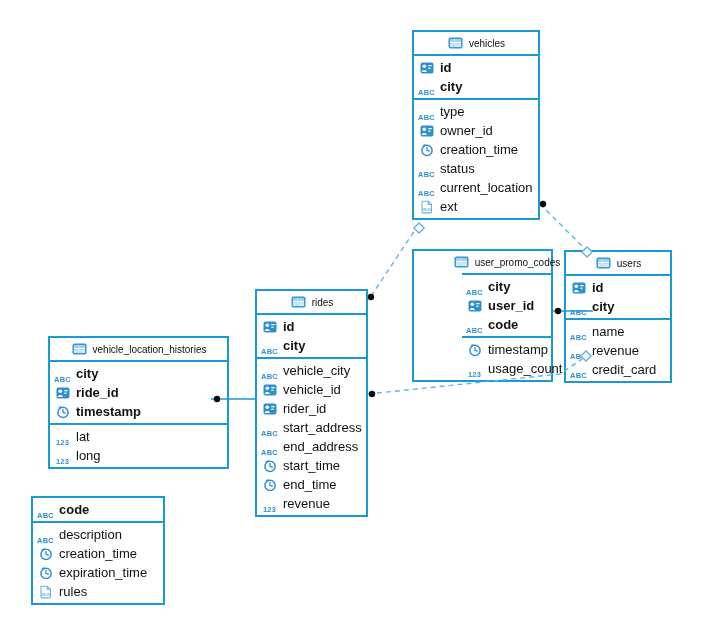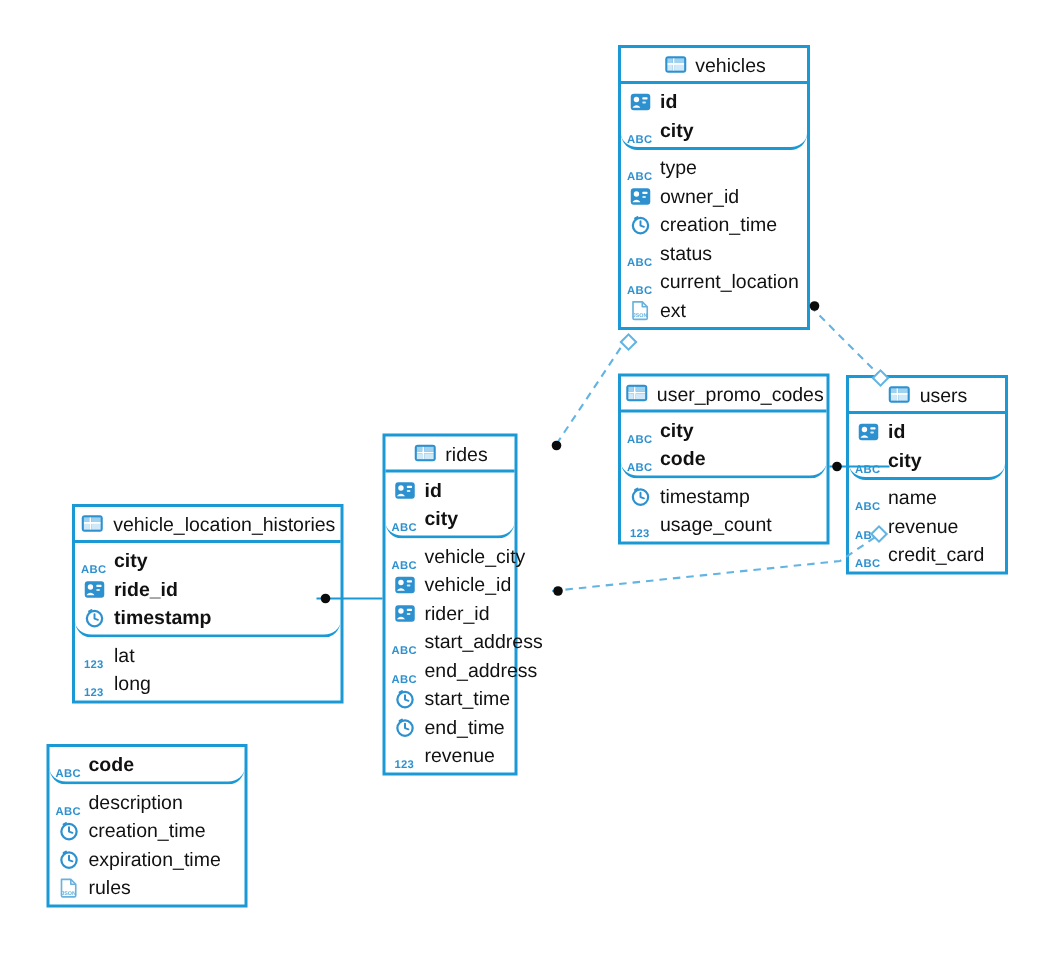--- a/index.html
+++ b/index.html
@@ -6,23 +6,23 @@
   #canvas{
     position:relative;width:705px;height:636px;background:#ffffff;overflow:hidden;
     font-family:"Liberation Sans","DejaVu Sans",sans-serif;color:#111;
   }
   .erd-table{
     position:absolute;background:#ffffff;border:2px solid #1a99d5;
     box-sizing:border-box;z-index:2;
   }
   .thead{
     height:22px;display:flex;align-items:center;justify-content:center;gap:5px;
-    border-bottom:2px solid #1a99d5;font-size:13px;padding:0 3px;white-space:nowrap;
-  }
-  .tsection{padding:2px 0;border-radius:11px;}
+    border-bottom:2px solid #1a99d5;font-size:10px;padding:0 3px;white-space:nowrap;
+  }
+  .tsection{padding:2px 0;}
   .tsection.keys{border-bottom:2px solid #1a99d5;}
   .trow{
     height:19px;display:flex;align-items:center;gap:5px;padding:0 4px;
     font-size:13px;white-space:nowrap;
   }
   .trow.key .fname{font-weight:bold;}
   .ticon{
     width:17px;flex:0 0 17px;display:flex;justify-content:center;align-items:center;
   }
   .ticon.text{
@@ -115,39 +115,51 @@
             <svg width="13" height="14" viewBox="0 0 13 14">
     <path d="M2 1.2 H8.2 L11.5 4.5 V12 a0.9 0.9 0 0 1 -0.9 0.9 H2.9 A0.9 0.9 0 0 1 2 12 Z" fill="#fff" stroke="#68b2dd" stroke-width="1.1" stroke-linejoin="round"></path>
     <path d="M8.2 1.2 V4.5 H11.5" fill="none" stroke="#68b2dd" stroke-width="1.1" stroke-linejoin="round"></path>
     <text x="6.7" y="11.4" text-anchor="middle" font-size="3.6" font-weight="bold" font-family="Liberation Sans, sans-serif" fill="#68b2dd">JSON</text>
   </svg>
           </span>
           <span class="fname">ext</span>
         </div>
       </div>
     </div>
-    <div class="erd-table" style="left: 412px; top: 249px; width: 141px;">
+    <div class="erd-table" style="left: 412px; top: 249px; width: 141px; padding-left: 48px;">
       <div class="thead">
         <span class="ticon">
           <svg width="15" height="12" viewBox="0 0 15 12">
     <rect x="0.5" y="0.5" width="14" height="11" rx="2" fill="#2e91cf"></rect>
     <rect x="1.9" y="5.0" width="11.2" height="1.3" fill="#fff"></rect>
     <rect x="5.5" y="1.9" width="1.3" height="8.2" fill="#fff"></rect>
     <rect x="1.9" y="1.9" width="3.6" height="3.1" fill="#9fd2ef"></rect>
     <rect x="6.8" y="1.9" width="6.3" height="3.1" fill="#9fd2ef"></rect>
     <rect x="1.9" y="6.3" width="3.6" height="3.8" fill="#cfe9f8"></rect>
     <rect x="6.8" y="6.3" width="6.3" height="3.8" fill="#cfe9f8"></rect>
   </svg>
         </span>
         <span>user_promo_codes</span>
       </div>
       <div class="tsection keys">
         <div class="trow key">
           <span class="ticon text">ABC</span>
           <span class="fname">city</span>
+        </div>
+        <div class="trow key">
+          <span class="ticon">
+            <svg width="14" height="12" viewBox="0 0 14 12">
+    <rect x="0.5" y="0.5" width="13" height="11" rx="2" fill="#2e91cf"></rect>
+    <circle cx="4.3" cy="4.3" r="1.8" fill="#fff"></circle>
+    <path d="M1.7 9.9 C2.5 7.5 6.1 7.5 6.9 9.9 Z" fill="#fff"></path>
+    <rect x="8.2" y="2.9" width="3.5" height="1.4" rx="0.5" fill="#fff"></rect>
+    <rect x="8.2" y="5.6" width="2.4" height="1.4" rx="0.5" fill="#cfe9f8"></rect>
+  </svg>
+          </span>
+          <span class="fname">user_id</span>
         </div>
         <div class="trow key">
           <span class="ticon text">ABC</span>
           <span class="fname">code</span>
         </div>
       </div>
       <div class="tsection">
         <div class="trow">
           <span class="ticon">
             <svg width="14" height="14" viewBox="0 0 14 14">
@@ -205,21 +217,21 @@
         <div class="trow">
           <span class="ticon text">ABC</span>
           <span class="fname">revenue</span>
         </div>
         <div class="trow">
           <span class="ticon text">ABC</span>
           <span class="fname">credit_card</span>
         </div>
       </div>
     </div>
-    <div class="erd-table" style="left: 255px; top: 289px; width: 90px;">
+    <div class="erd-table" style="left: 255px; top: 289px; width: 113px;">
       <div class="thead">
         <span class="ticon">
           <svg width="15" height="12" viewBox="0 0 15 12">
     <rect x="0.5" y="0.5" width="14" height="11" rx="2" fill="#2e91cf"></rect>
     <rect x="1.9" y="5.0" width="11.2" height="1.3" fill="#fff"></rect>
     <rect x="5.5" y="1.9" width="1.3" height="8.2" fill="#fff"></rect>
     <rect x="1.9" y="1.9" width="3.6" height="3.1" fill="#9fd2ef"></rect>
     <rect x="6.8" y="1.9" width="6.3" height="3.1" fill="#9fd2ef"></rect>
     <rect x="1.9" y="6.3" width="3.6" height="3.8" fill="#cfe9f8"></rect>
     <rect x="6.8" y="6.3" width="6.3" height="3.8" fill="#cfe9f8"></rect>

